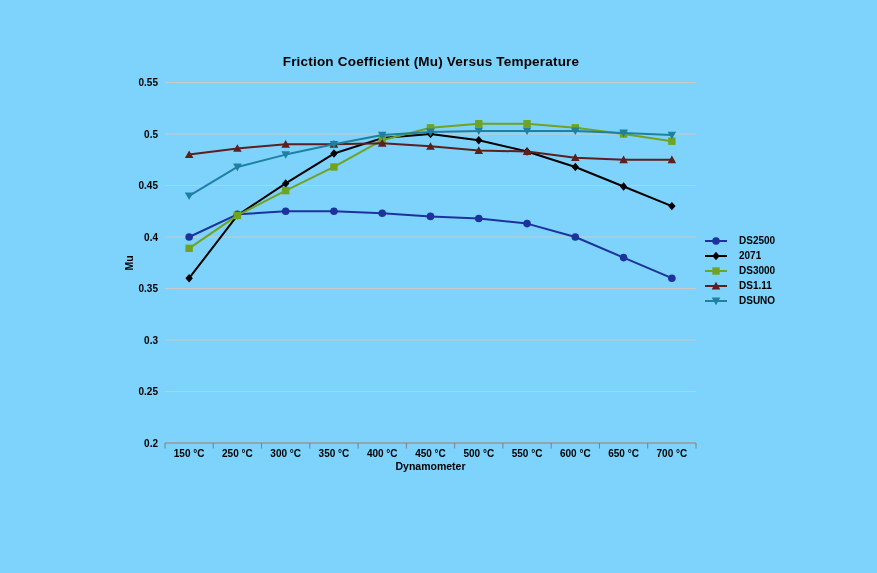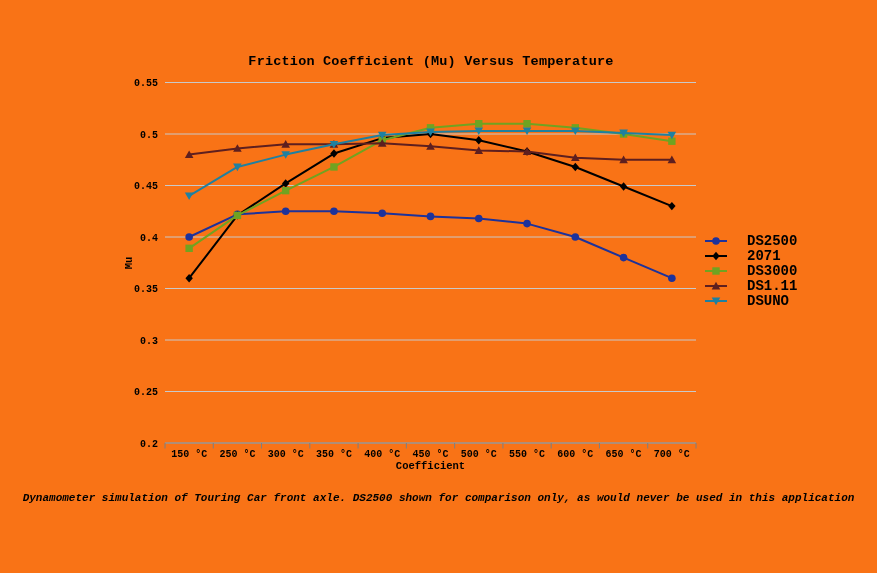--- a/index.html
+++ b/index.html
@@ -1,22 +1,22 @@
 <!DOCTYPE html>
 <html><head>
 <meta charset="utf-8">
 <style>
   html, body {
     margin: 0; padding: 0; background: #ffffff;
   }
   .stage {
     position: relative;
     width: 877px; height: 573px;
-    background: #f97316;
-    font-family: Liberation Mono, monospace;
+    background: #7dd3fc;
+    font-family: Liberation Sans, sans-serif;
     overflow: hidden;
   }
   .chart-title {
     position: absolute; left: 0; top: 54px; width: 862px;
     text-align: center;
     font-size: 13.5px; font-weight: bold; color: #000;
     letter-spacing: 0.2px;
   }
   #plot-svg { position: absolute; left: 0; top: 0; }
   .x-axis-title {
@@ -30,22 +30,22 @@
     transform: rotate(-90deg);
     font-size: 10.5px; font-weight: bold; color: #000;
   }
   .legend {
     position: absolute; left: 705px; top: 233px;
     display: flex; flex-direction: column;
   }
   .legend-item { display: flex; align-items: center; height: 15px; }
   .legend-item svg { display: block; flex: 0 0 auto; }
   .legend-label {
-    margin-left: 20px;
-    font-size: 14px; font-weight: bold; color: #000;
+    margin-left: 12px;
+    font-size: 10px; font-weight: bold; color: #000;
     white-space: nowrap;
   }
   .caption {
     position: absolute; left: 0; top: 492px; width: 877px;
     text-align: center;
     font-size: 11px; font-weight: bold; font-style: italic; color: #000;
   }
 </style>
 </head>
 <body>
@@ -147,21 +147,21 @@
       <path d="M 285.6818181818182 158.80000000000004 L 289.9818181818182 151.20000000000005 L 281.3818181818182 151.20000000000005 Z" fill="#1F80A0"></path>
       <path d="M 333.9545454545455 148.50000000000006 L 338.2545454545455 140.90000000000006 L 329.6545454545455 140.90000000000006 Z" fill="#1F80A0"></path>
       <path d="M 382.22727272727275 139.23000000000002 L 386.52727272727276 131.63000000000002 L 377.92727272727274 131.63000000000002 Z" fill="#1F80A0"></path>
       <path d="M 430.5 136.14000000000004 L 434.8 128.54000000000005 L 426.2 128.54000000000005 Z" fill="#1F80A0"></path>
       <path d="M 478.77272727272725 135.11 L 483.07272727272726 127.51000000000002 L 474.47272727272724 127.51000000000002 Z" fill="#1F80A0"></path>
       <path d="M 527.0454545454545 135.11 L 531.3454545454545 127.51000000000002 L 522.7454545454545 127.51000000000002 Z" fill="#1F80A0"></path>
       <path d="M 575.3181818181818 135.11 L 579.6181818181817 127.51000000000002 L 571.0181818181818 127.51000000000002 Z" fill="#1F80A0"></path>
       <path d="M 623.590909090909 137.17000000000002 L 627.890909090909 129.57000000000002 L 619.290909090909 129.57000000000002 Z" fill="#1F80A0"></path>
       <path d="M 671.8636363636364 139.23000000000002 L 676.1636363636363 131.63000000000002 L 667.5636363636364 131.63000000000002 Z" fill="#1F80A0"></path>
     </svg>
-  <div class="x-axis-title">Coefficient</div>
+  <div class="x-axis-title">Dynamometer</div>
   <div class="y-axis-title">Mu</div>
   <div class="legend" id="legend">
       <div class="legend-item">
         <svg width="22" height="12">
           <line x1="0" x2="22" y1="6" y2="6" stroke="#1D329B" stroke-width="2"></line>
           <circle cx="11" cy="6" r="3.8" fill="#1D329B"></circle>
         </svg>
         <span class="legend-label">DS2500</span>
       </div>
       <div class="legend-item">
@@ -186,14 +186,13 @@
         <span class="legend-label">DS1.11</span>
       </div>
       <div class="legend-item">
         <svg width="22" height="12">
           <line x1="0" x2="22" y1="6" y2="6" stroke="#1F80A0" stroke-width="2"></line>
           <path d="M 11 10.2 L 15.3 2.6 L 6.7 2.6 Z" fill="#1F80A0"></path>
         </svg>
         <span class="legend-label">DSUNO</span>
       </div>
     </div>
-  <div class="caption">Dynamometer simulation of Touring Car front axle. DS2500 shown for comparison only, as would never be used in this application</div>
 </div>
 
 </body></html>

